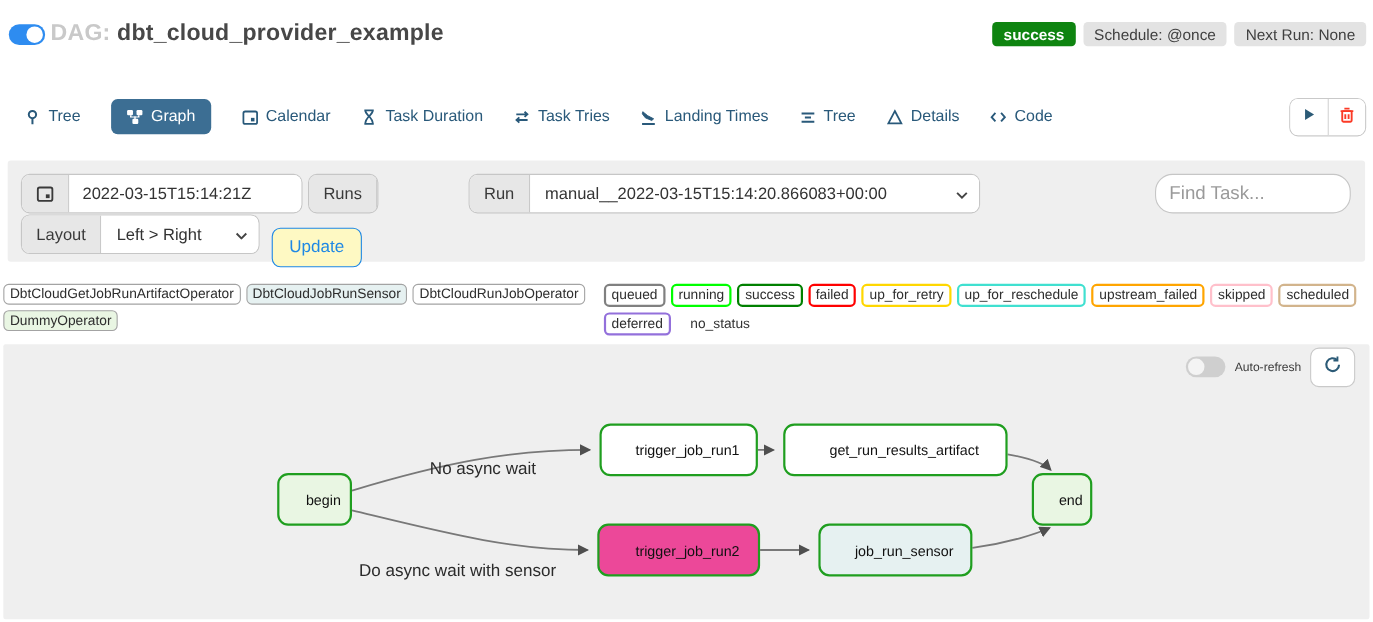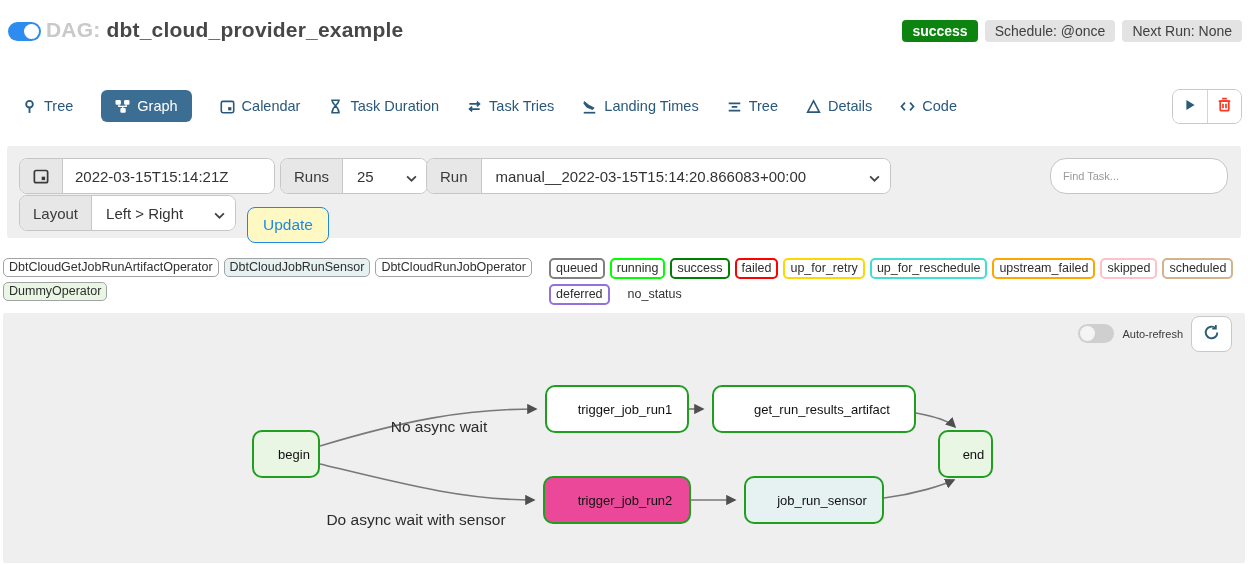--- a/index.html
+++ b/index.html
@@ -35,21 +35,21 @@
   .filter-panel { position:absolute; left:7px; right:7px; top:146px; height:92px; background:#efefef; border-radius:3px; }
   .igroup { position:absolute; display:flex; height:36px; border:1px solid #c6c6c6; border-radius:8px;
     overflow:hidden; background:#fff; }
   .igroup .addon { background:#e7e7e7; display:flex; align-items:center; padding:0 13px; color:#3a3a3a;
     font-size:15px; border-right:1px solid #c6c6c6; white-space:nowrap; }
   .igroup .tinput { border:none; outline:none; font-family:"Liberation Sans",sans-serif; font-size:15px;
     color:#333; padding:0 12px; }
   .fselect { display:flex; align-items:center; justify-content:space-between; padding:0 10px 0 14px;
     font-size:15px; color:#333; background:#fff; cursor:pointer; white-space:nowrap; }
   .standalone-input { position:absolute; height:36px; border:1px solid #c6c6c6; border-radius:16px;
-    font-family:"Liberation Sans",sans-serif; font-size:11px; padding:0 12px; color:#333; outline:none; }
+    font-family:"Liberation Sans",sans-serif; font-size:17px; padding:0 12px; color:#333; outline:none; }
   .standalone-input::placeholder { color:#9a9a9a; }
   .update-btn { position:absolute; left:240px; top:49px; height:36px; padding:0 15px; background:#fef9c3;
     border:1.5px solid #1e88e5; color:#1e88e5; font-size:15.5px; border-radius:8px; cursor:pointer;
     font-family:"Liberation Sans",sans-serif;margin-top:12px; }
 
   
   .legend { position:absolute; left:3px; top:258px; right:3px; height:46px; }
   .legend-ops { position:absolute; left:0; top:0; width:545px; display:flex; flex-wrap:wrap; gap:5px; align-content:flex-start; }
   .legend-states { position:absolute; left:546px; top:0; width:692px; display:flex; flex-wrap:wrap; gap:5px; align-content:flex-start; align-items:center; }
   .lbadge { font-size:12.5px; line-height:17px; padding:0 5px; border-radius:5px; color:#2e2e2e; white-space:nowrap; cursor:pointer; }
@@ -188,26 +188,20 @@
       <span class="addon">
           <svg width="16" height="16" viewBox="0 0 14 14" fill="none" stroke="#3a3a3a" stroke-width="1.5">
             <rect x="1.2" y="2.2" width="11.6" height="10.6" rx="1.5"></rect>
             <rect x="7.6" y="7.6" width="3" height="3" fill="#3a3a3a" stroke="none"></rect>
           </svg>
         </span>
       <input class="tinput" style="width: 211px;" value="2022-03-15T15:14:21Z">
     </div>
     <div class="igroup" style="left:273px; top:12px;">
       <span class="addon">Runs</span>
-      <div class="fselect" style="width:84px;">
-        <span>25</span>
-        <span><svg width="11" height="7" viewBox="0 0 10 6" fill="none" stroke="#444" stroke-width="1.6">
-              <path d="M1 1l4 4 4-4"></path>
-            </svg></span>
-      </div>
     </div>
     <div class="igroup" style="left:419px; top:12px;">
       <span class="addon">Run</span>
       <div class="fselect" style="width:408px;">
         <span>manual__2022-03-15T15:14:20.866083+00:00</span>
         <span><svg width="11" height="7" viewBox="0 0 10 6" fill="none" stroke="#444" stroke-width="1.6">
               <path d="M1 1l4 4 4-4"></path>
             </svg></span>
       </div>
     </div>

